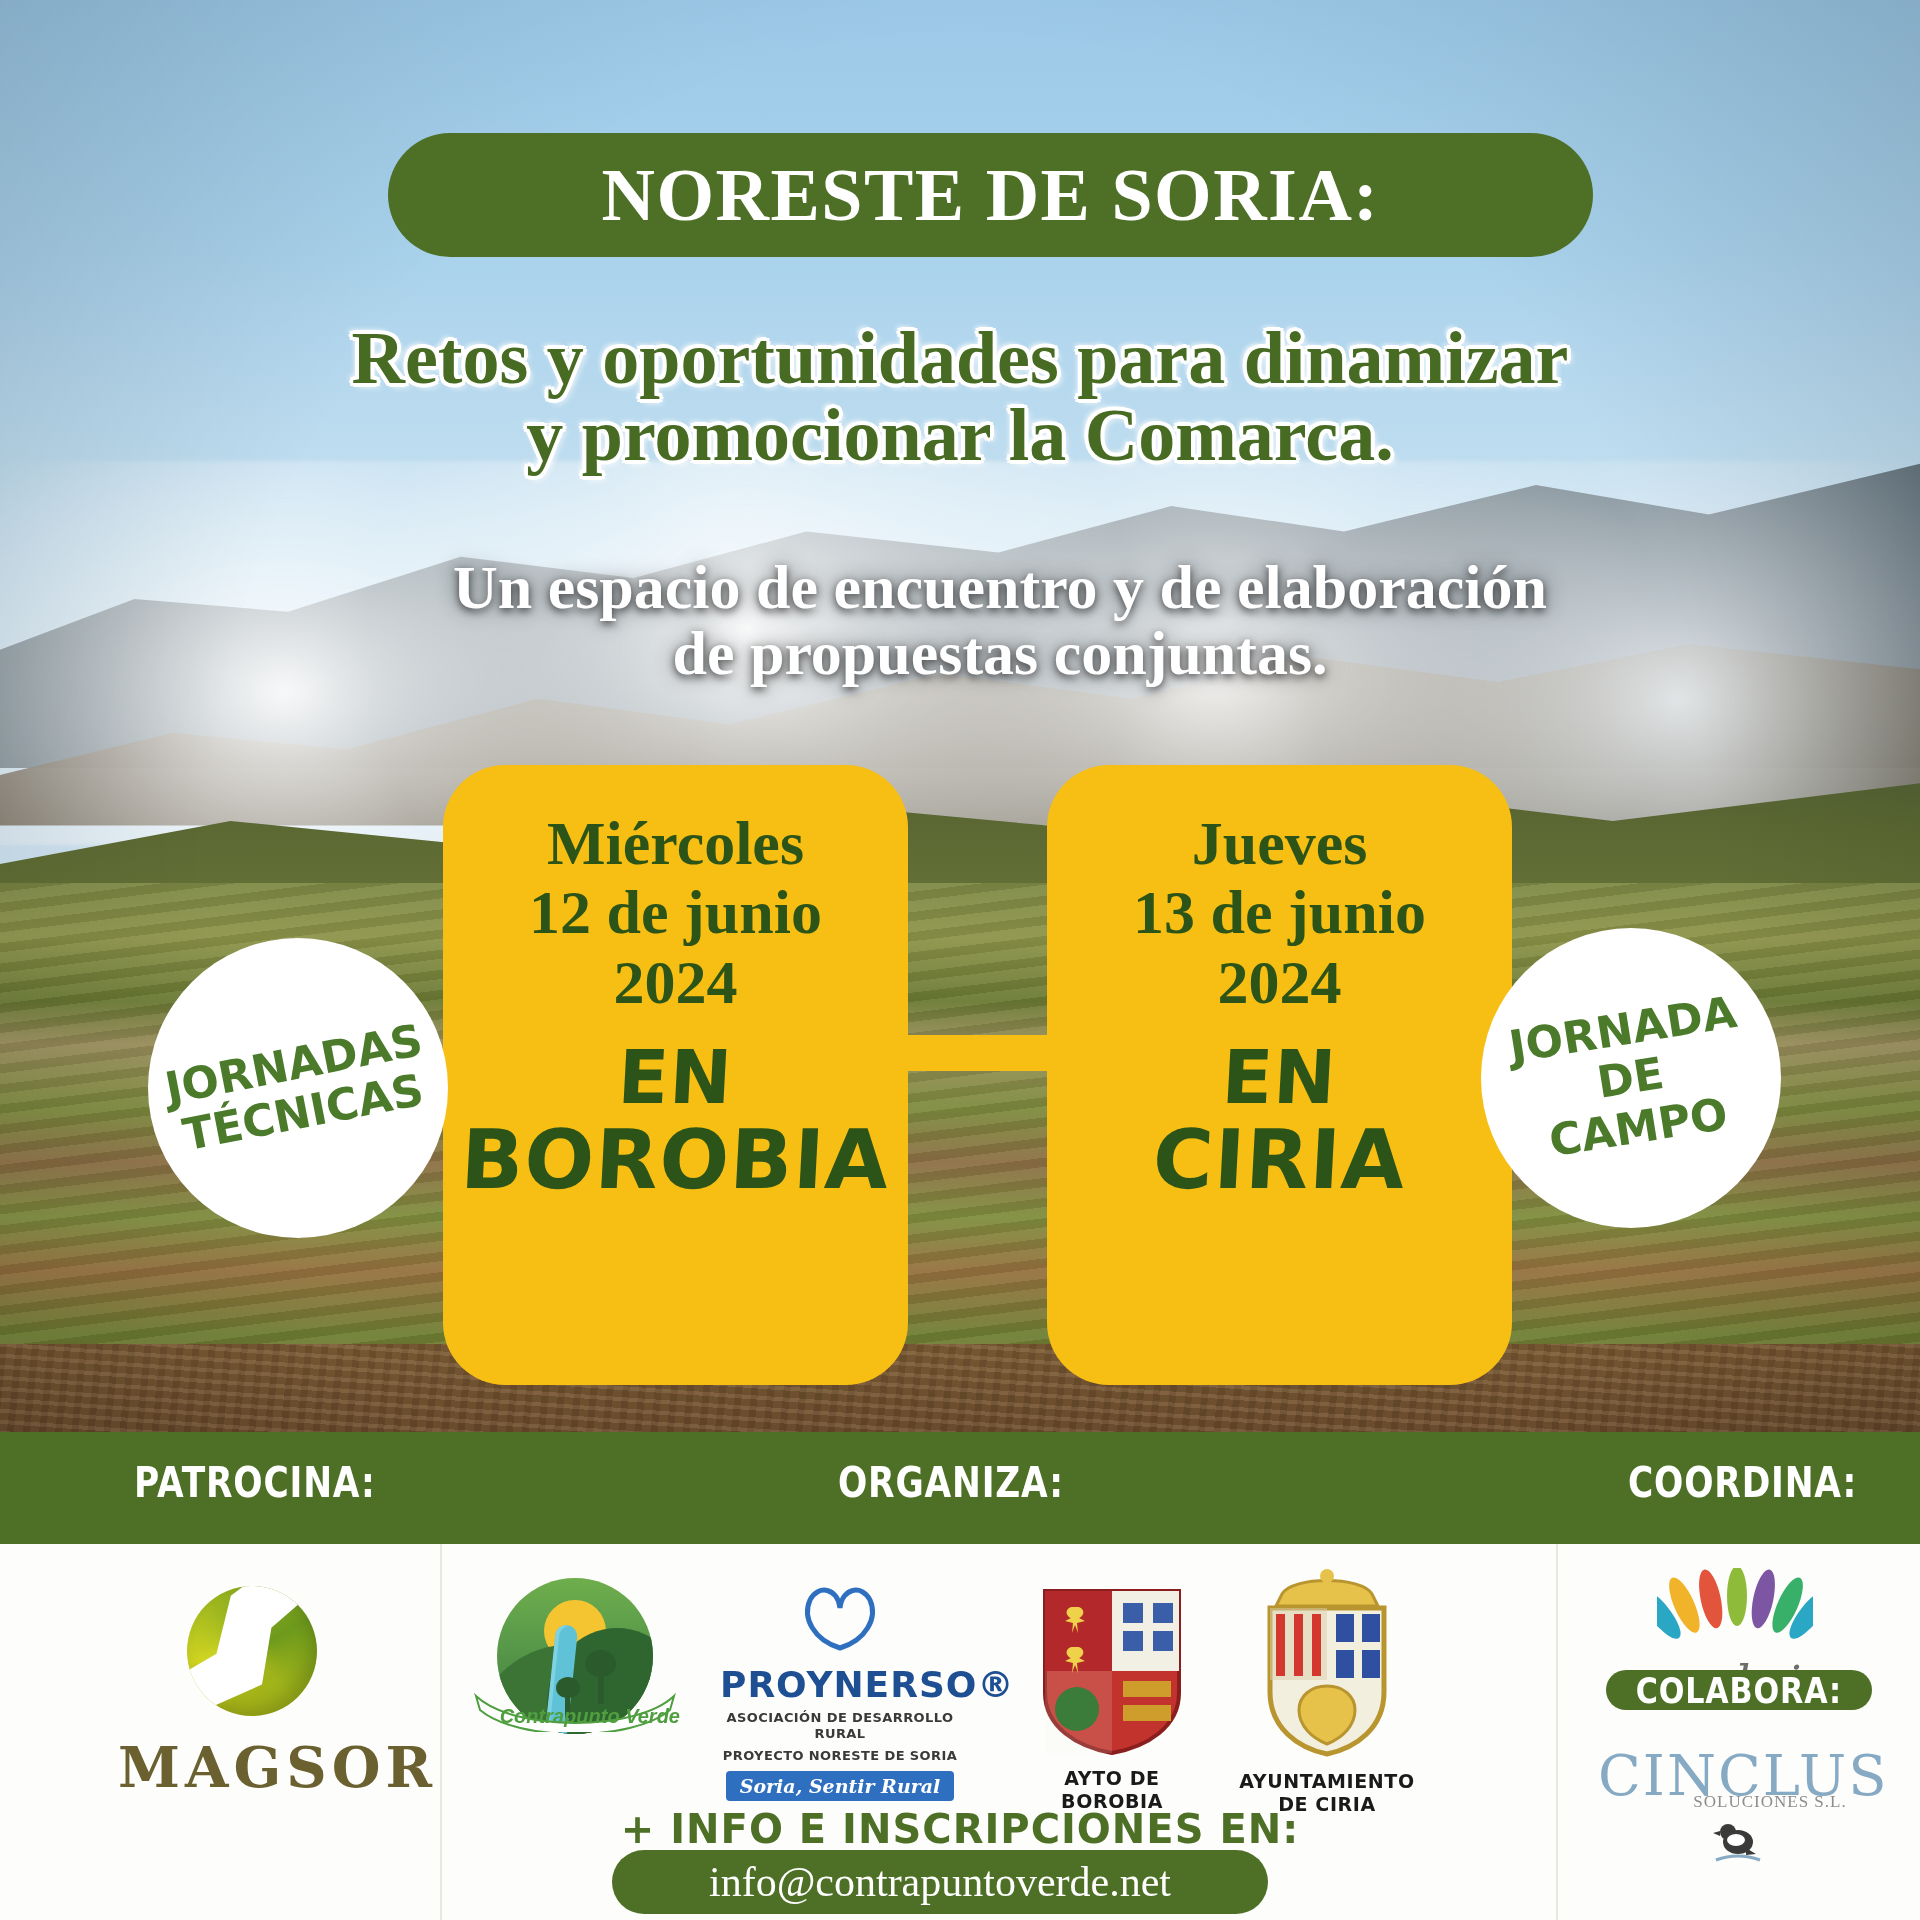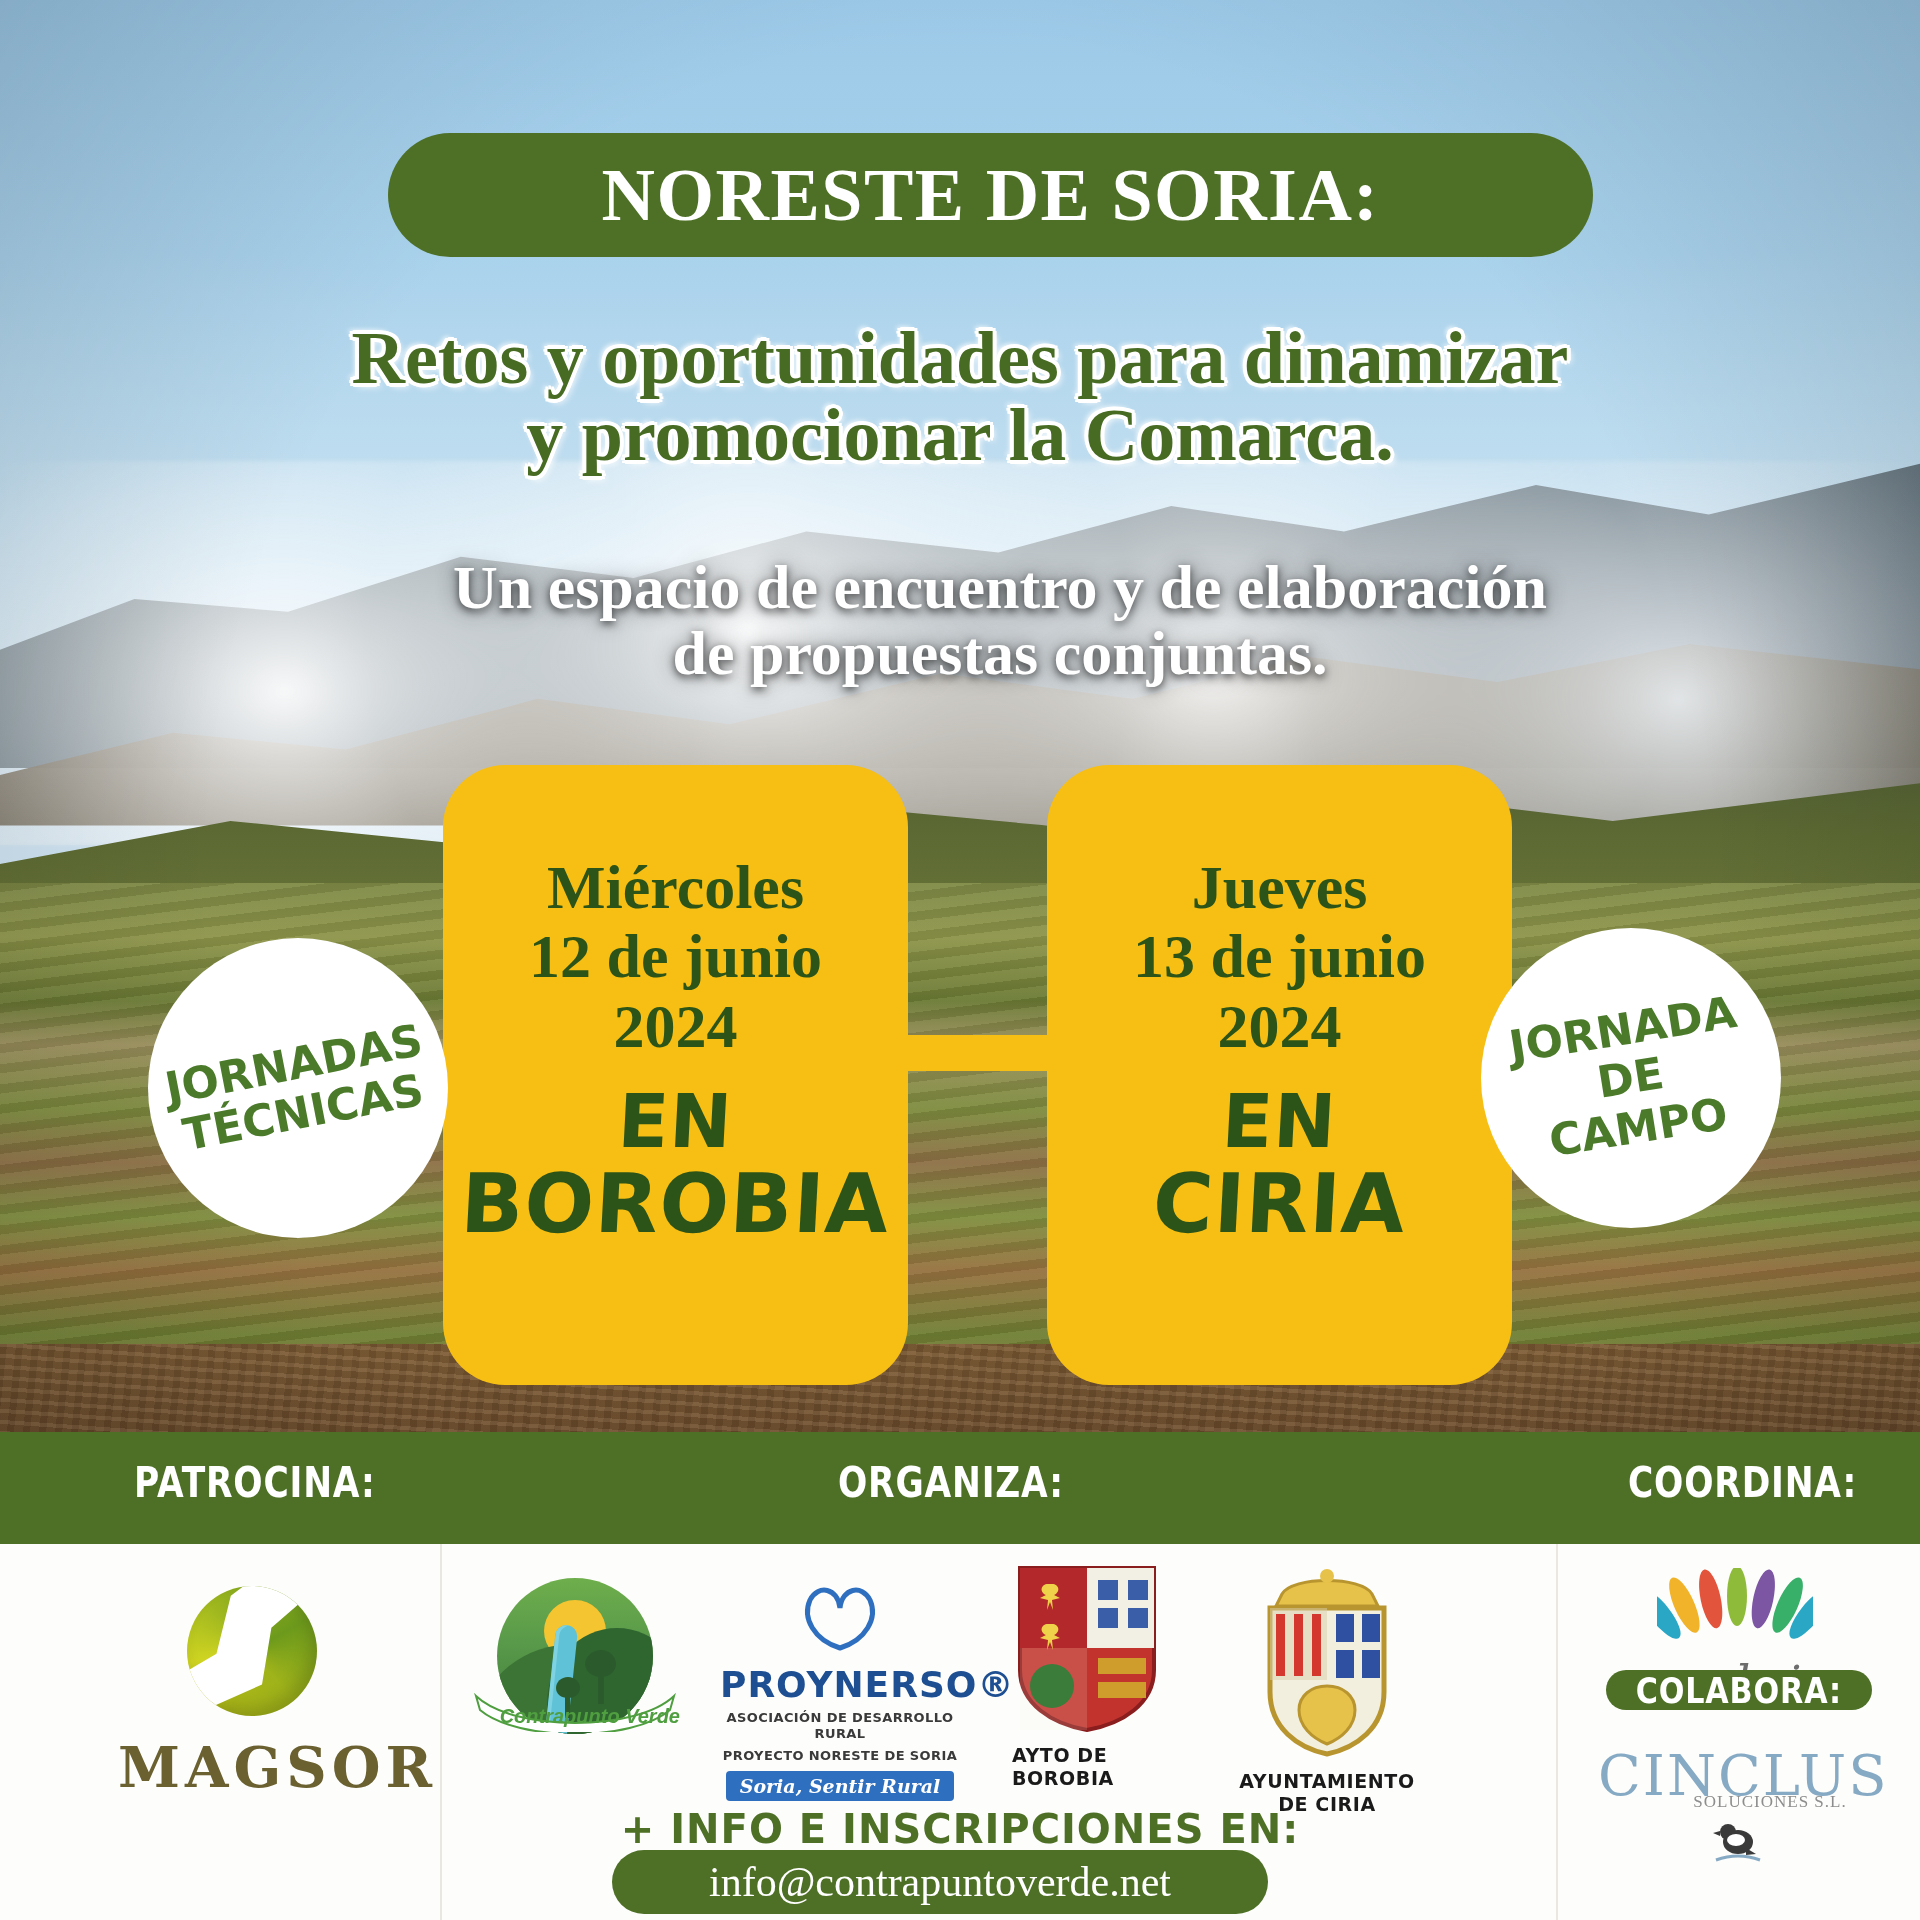--- a/index.html
+++ b/index.html
@@ -60,21 +60,21 @@
   .subhead{position:absolute;left:0;top:555px;width:100%;text-align:center;
        font-family:"Liberation Serif",serif;font-weight:700;color:#ffffff;font-size:62px;line-height:1.06;
        text-shadow:0 3px 9px rgba(0,0,0,.65), 0 0 22px rgba(0,0,0,.45);margin-left:40px;}
 
   
   .connector{position:absolute;left:880px;top:1035px;width:170px;height:36px;background:#f7be13;}
 
   
   .card{position:absolute;width:465px;height:620px;background:#f7be13;border-radius:62px;
         display:flex;flex-direction:column;align-items:center;justify-content:flex-start;
-        padding-top:88px;box-sizing:border-box;}
+        padding-top:44px;box-sizing:border-box;}
   .card.left{left:443px;top:765px;}
   .card.right{left:1047px;top:765px;}
   .card .d-line{font-family:"Liberation Serif",serif;font-weight:700;color:#2d5418;
         font-size:62px;line-height:1.12;text-align:center;}
   .card .en{font-family:"DejaVu Sans",sans-serif;font-weight:700;color:#2d5418;
         font-size:74px;line-height:1.05;margin-top:22px;letter-spacing:1px;
         transform:skewX(-3deg);}
   .card .place{font-family:"DejaVu Sans",sans-serif;font-weight:700;color:#2d5418;
         font-size:82px;line-height:1.05;letter-spacing:1px;transform:skewX(-3deg);}
 
@@ -124,21 +124,21 @@
   .cpv-ribbon-txt{position:absolute;left:0;bottom:6px;width:100%;text-align:right;
         font-family:Liberation Sans, sans-serif;font-style:italic;font-weight:700;color:#4f9e3f;font-size:20px;}
 
   .logo-proy{position:absolute;left:720px;top:34px;width:240px;text-align:center;}
   .proy-mark{width:92px;height:78px;margin:0 auto 4px;position:relative;}
   .proy-name{font-family:"DejaVu Sans",sans-serif;font-weight:700;color:#1e4f93;font-size:36px;letter-spacing:1px;}
   .proy-sub{font-family:"DejaVu Sans",sans-serif;font-weight:700;color:#3a3a3a;font-size:13px;line-height:1.25;margin-top:5px;letter-spacing:.4px;}
   .proy-tag{display:inline-block;margin-top:7px;background:#2f6fc0;color:#fff;border-radius:4px;
         padding:4px 14px;font-family:"DejaVu Serif",serif;font-style:italic;font-weight:700;font-size:19px;}
 
-  .logo-borobia{position:absolute;left:1012px;top:18px;width:200px;}
+  .logo-borobia{position:absolute;left:1012px;top:41px;width:200px;text-align:center;}
   .logo-ciria{position:absolute;left:1222px;top:20px;width:210px;text-align:center;}
   .shield-cap{font-family:"DejaVu Sans",sans-serif;font-weight:700;color:#1a1a1a;font-size:19px;
         letter-spacing:.6px;margin-top:6px;line-height:1.2;}
 
   .logo-sembria{position:absolute;left:1600px;top:24px;width:270px;text-align:center;}
   .semb-fan{width:156px;height:82px;margin:0 auto;position:relative;}
   .semb-word{font-family:"DejaVu Serif",serif;font-style:italic;color:#6d6d6d;font-size:46px;margin-top:2px;}
 
   .colabora-pill{position:absolute;left:1606px;top:126px;width:266px;height:40px;background:#4e7026;
         border-radius:30px;display:flex;align-items:center;justify-content:center;}

